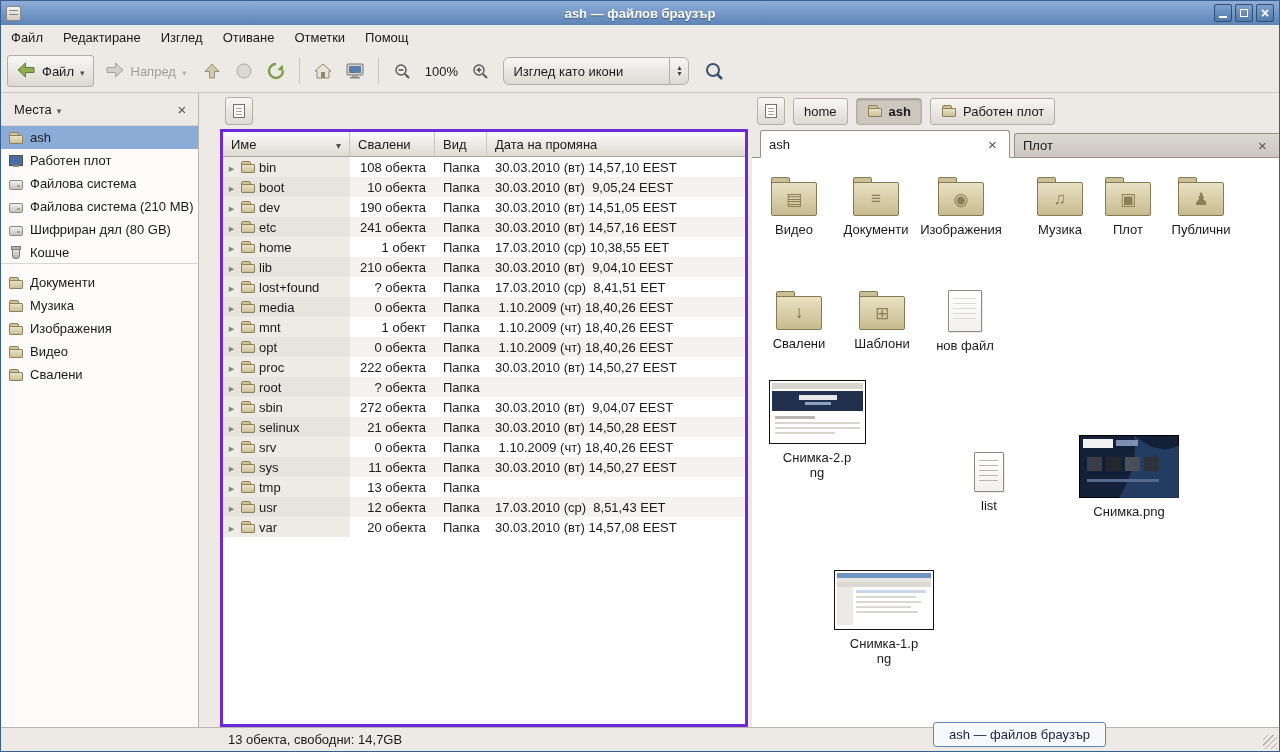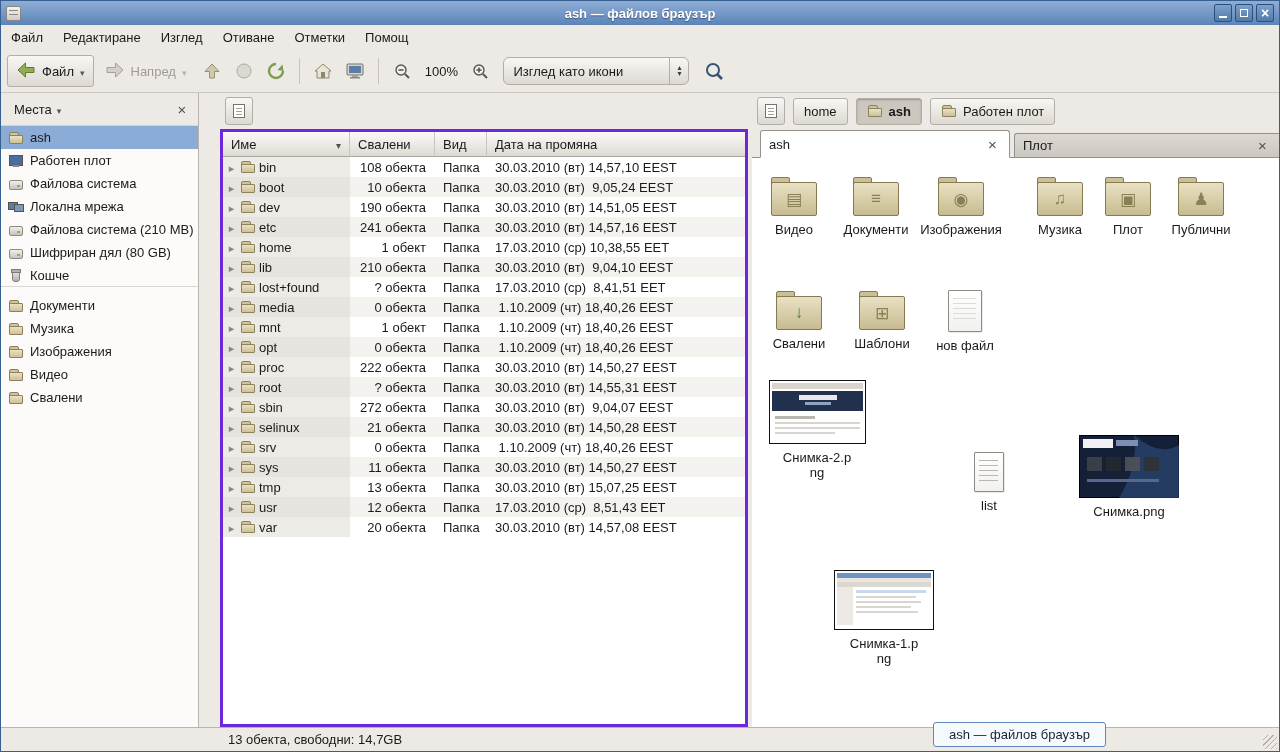--- a/index.html
+++ b/index.html
@@ -227,24 +227,20 @@
         </div>
         <div class="place-row">
           <span class="icon16 desktop-icon"></span>
           <span class="place-label">Работен плот</span>
         </div>
         <div class="place-row">
           <span class="icon16 drive-icon"></span>
           <span class="place-label">Файлова система</span>
         </div>
         <div class="place-row">
-          <span class="icon16 network-icon"></span>
-          <span class="place-label">Локална мрежа</span>
-        </div>
-        <div class="place-row">
           <span class="icon16 drive-icon"></span>
           <span class="place-label">Файлова система (210 MB)</span>
         </div>
         <div class="place-row">
           <span class="icon16 drive-icon"></span>
           <span class="place-label">Шифриран дял (80 GB)</span>
         </div>
         <div class="place-row group-end">
           <span class="icon16 trash-icon"></span>
           <span class="place-label">Кошче</span>
@@ -408,21 +404,20 @@
             <div class="c cdate">30.03.2010 (вт) 14,50,27 EEST</div>
           </div>
           <div class="trow">
             <div class="c cname">
               <span class="expander"></span>
               <span class="icon16 folder-icon"></span>
               <span>root</span>
             </div>
             <div class="c csize">? обекта</div>
             <div class="c ctype">Папка</div>
-            <div class="c cdate">30.03.2010 (вт) 14,55,31 EEST</div>
           </div>
           <div class="trow">
             <div class="c cname">
               <span class="expander"></span>
               <span class="icon16 folder-icon"></span>
               <span>sbin</span>
             </div>
             <div class="c csize">272 обекта</div>
             <div class="c ctype">Папка</div>
             <div class="c cdate">30.03.2010 (вт)  9,04,07 EEST</div>
@@ -458,21 +453,20 @@
             <div class="c cdate">30.03.2010 (вт) 14,50,27 EEST</div>
           </div>
           <div class="trow">
             <div class="c cname">
               <span class="expander"></span>
               <span class="icon16 folder-icon"></span>
               <span>tmp</span>
             </div>
             <div class="c csize">13 обекта</div>
             <div class="c ctype">Папка</div>
-            <div class="c cdate">30.03.2010 (вт) 15,07,25 EEST</div>
           </div>
           <div class="trow">
             <div class="c cname">
               <span class="expander"></span>
               <span class="icon16 folder-icon"></span>
               <span>usr</span>
             </div>
             <div class="c csize">12 обекта</div>
             <div class="c ctype">Папка</div>
             <div class="c cdate">17.03.2010 (ср)  8,51,43 EET</div>

